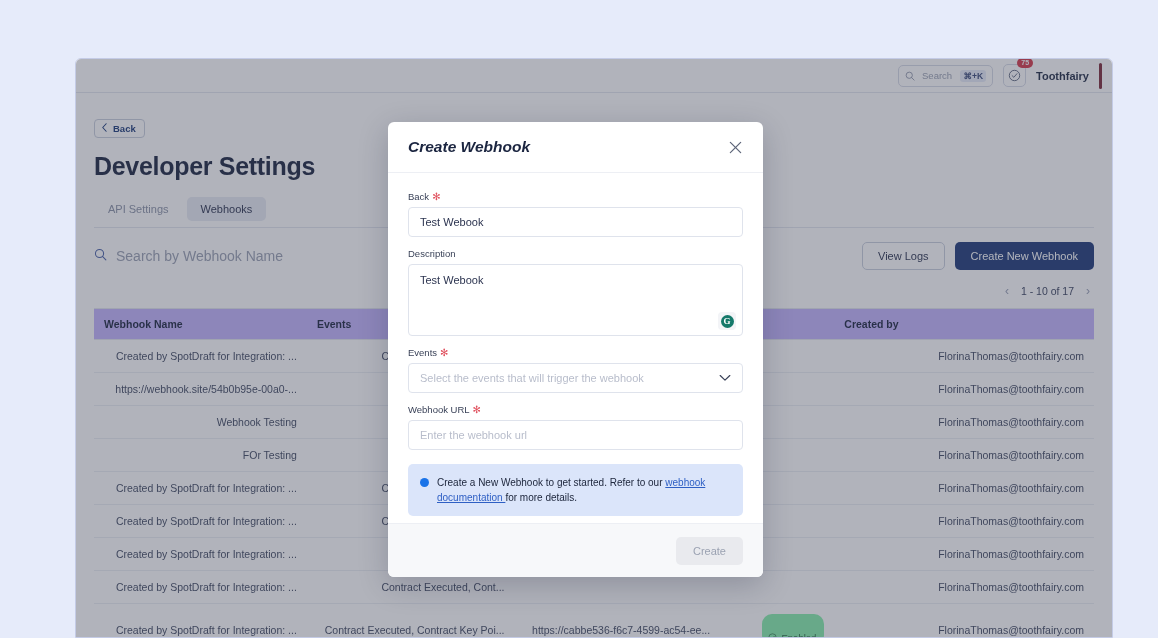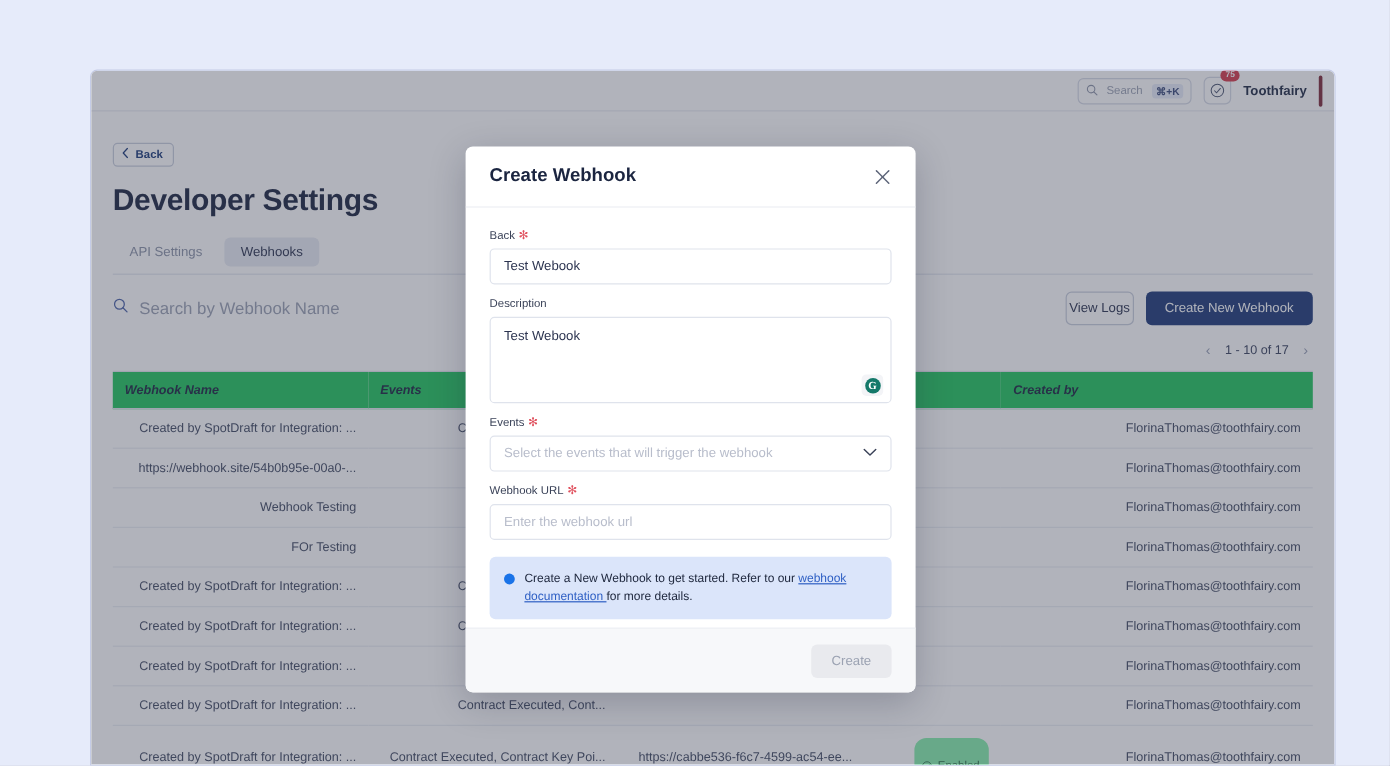--- a/index.html
+++ b/index.html
@@ -112,42 +112,42 @@
     margin-top: 14px;
   }
   #search-webhook {
     display: flex; align-items: center; gap: 9px;
     width: 330px; height: 26px;
   }
   #search-webhook .ph2 { font-size: 14px; color: #9aa1b3; }
   .tool-btns { display: flex; align-items: center; gap: 10px; }
   .btn-outline {
     border: 1px solid #c9cfdd; border-radius: 5px;
-    padding: 7px 2px; font-size: 11px; color: #2c3450; background:#fff;
+    padding: 7px 15px; font-size: 11px; color: #2c3450; background:#fff;
     white-space: nowrap;
     text-align: right;
   }
   .btn-primary {
     background: #1e3a79; color: #fff; border-radius: 5px;
     padding: 8px 16px; font-size: 11px; white-space: nowrap;
   }
 
   #pagination {
     display: flex; align-items: center; justify-content: flex-end;
     gap: 12px; margin-top: 14px; padding-right: 4px;
     font-size: 10.5px; color: #3c4560;
   }
   .pg-arrow { color: #98a0b5; font-size: 12px; }
 
   
   #wh-table { width: 100%; border-collapse: collapse; margin-top: 10px; table-layout: fixed; }
   #wh-table th {
     text-align: left; font-size: 10.5px; font-weight: bold; color: #1b2540;
-    background: #22c55e; padding: 9px 10px;
-    border-top: 1px solid #e3e6ef; border-bottom: 1px solid #e3e6ef; font-style: italic;
+    background: #c4b5fd; padding: 9px 10px;
+    border-top: 1px solid #e3e6ef; border-bottom: 1px solid #e3e6ef;
   }
   #wh-table td {
     font-size: 10.5px; color: #424b63; padding: 10px;
     border-bottom: 1px solid #eceef4;
     white-space: nowrap; overflow: hidden; text-overflow: ellipsis; text-align: right;
   }
   .col-name { width: 205px; }
   .col-events { width: 200px; }
   .col-url { width: 198px; }
   .col-status { width: 110px; }
@@ -168,20 +168,21 @@
     box-shadow: 0 8px 30px rgba(20,25,50,0.22);
     z-index: 100;
     display: flex; flex-direction: column;
     overflow: hidden;
   }
   #modal-header {
     height: 51px; flex: 0 0 51px;
     display: flex; align-items: center; justify-content: space-between;
     padding: 0 20px;
     border-bottom: 1px solid #edeff4;
+    font-style: italic;
   }
   #modal-title { font-size: 15.5px; font-weight: bold; color: #1b2540; }
   #modal-close { color: #5c6478; cursor: pointer; line-height: 0; }
   #modal-body { flex: 1 1 auto; padding: 18px 20px 0 20px; overflow: hidden; }
   .field { margin-bottom: 11px; }
   .flabel {
     font-size: 9.5px; color: #3a4258; margin-bottom: 5px;
     display: flex; align-items: center; gap: 3px;
   }
   .req { color: #e0515e; font-size: 10px; line-height: 1; }

